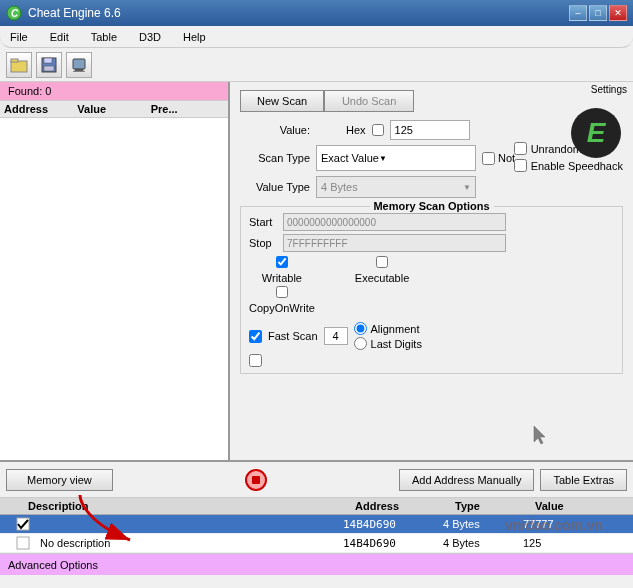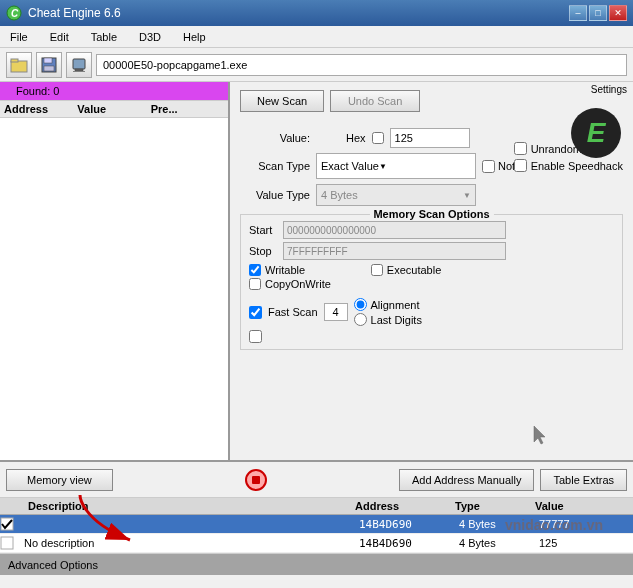--- a/index.html
+++ b/index.html
@@ -51,20 +51,21 @@
 
     
     .menu-bar {
       background: #f0f0f0;
       border-bottom: 1px solid #ccc;
       display: flex;
       padding: 2px 4px;
       gap: 10px;
       height: 22px;
       align-items: center;
+      border-radius: 11px;
     }
     .menu-item {
       padding: 2px 6px;
       cursor: pointer;
       font-size: 11px;
     }
 
     
     .toolbar {
       background: #f0f0f0;
@@ -121,23 +122,23 @@
     }
 
     
     .left-panel {
       width: 230px;
       border-right: 2px solid #999;
       display: flex;
       flex-direction: column;
     }
     .found-count {
-      padding: 3px 16px;
-      font-size: 11px;
-      background: #d946ef;
+      padding: 3px 8px;
+      font-size: 11px;
+      background: #f9a8d4;
       border-bottom: 1px solid #ccc;
     }
     .list-header {
       display: flex;
       background: #e8e8e8;
       border-bottom: 1px solid #ccc;
       padding: 2px 4px;
     }
     .list-header-col {
       font-size: 11px;
@@ -150,22 +151,21 @@
     }
 
     
     .right-panel {
       flex: 1;
       padding: 8px 10px;
       position: relative;
     }
     .scan-buttons {
       display: flex;
-      gap: 6px;
-      margin-bottom: 16px;
+      margin-bottom: 8px;
     }
     .scan-btn {
       padding: 4px 16px;
       border: 1px solid #888;
       background: linear-gradient(to bottom, #f8f8f8, #ddd);
       cursor: pointer;
       font-size: 11px;
       min-width: 80px;
     }
     .scan-btn.undo { min-width: 90px; }
@@ -252,20 +252,21 @@
       padding: 0 3px;
       width: 223px;
     }
 
     .checkbox-row {
       display: flex;
       align-items: center;
       gap: 4px;
       margin-bottom: 2px;
       font-size: 11px;
+      flex-direction: column;
     }
     .checkbox-row input { width: 12px; height: 12px; }
 
     .radio-group {
       display: flex;
       flex-direction: column;
       gap: 2px;
       font-size: 11px;
     }
     .radio-row { display: flex; align-items: center; gap: 4px; }
@@ -365,32 +366,32 @@
     .addr-col-active { width: 24px; }
     .addr-col-desc { flex: 1; }
     .addr-col-address { width: 100px; }
     .addr-col-type { width: 80px; }
     .addr-col-value { width: 80px; }
 
     .addr-table-body { flex: 1; background: white; }
     .addr-row {
       display: flex;
       align-items: center;
-      padding: 2px 0;
+      padding: 2px 16px;
       border-bottom: 1px solid #eee;
     }
     .addr-row.selected { background: #3d73c0; color: white; }
     .addr-row-check { width: 24px; display: flex; align-items: center; }
     .addr-row-desc { flex: 1; font-size: 11px; }
     .addr-row-address { width: 100px; font-size: 11px; font-family: monospace; }
     .addr-row-type { width: 80px; font-size: 11px; }
     .addr-row-value { width: 80px; font-size: 11px; }
 
     .advanced-options-bar {
-      background: #a3a3a3;
+      background: #f0abfc;
       border-top: 1px solid #ccc;
       padding: 3px 8px;
       font-size: 11px;
       height: 22px;
       display: flex;
       align-items: center;
       cursor: pointer;
     }
 
     
@@ -444,23 +445,20 @@
         <rect x="3" y="1" width="8" height="5" fill="#d0d0ff" stroke="#444" stroke-width="0.5"></rect>
         <rect x="3" y="9" width="10" height="5" fill="#c0c0e0" stroke="#444" stroke-width="0.5"></rect>
       </svg>
     </div>
     <div class="toolbar-btn">
       <svg width="16" height="16" viewBox="0 0 16 16">
         <rect x="2" y="2" width="12" height="10" fill="#80a0c0" stroke="#444" stroke-width="1" rx="1"></rect>
         <rect x="4" y="12" width="8" height="2" fill="#606060" stroke="#444" stroke-width="0.5"></rect>
         <rect x="2" y="14" width="12" height="1" fill="#808080"></rect>
       </svg>
-    </div>
-    <div class="address-bar">
-      <span>00000E50-popcapgame1.exe</span>
     </div>
   </div>
 
   <div style="position:absolute; right:6px; top:82px; display:flex; flex-direction:column; align-items:center; z-index:10;">
     <div class="ce-logo">
       <span>E</span>
     </div>
     <span style="font-size:10px; margin-top:2px; cursor:pointer;">Settings</span>
   </div>
 

